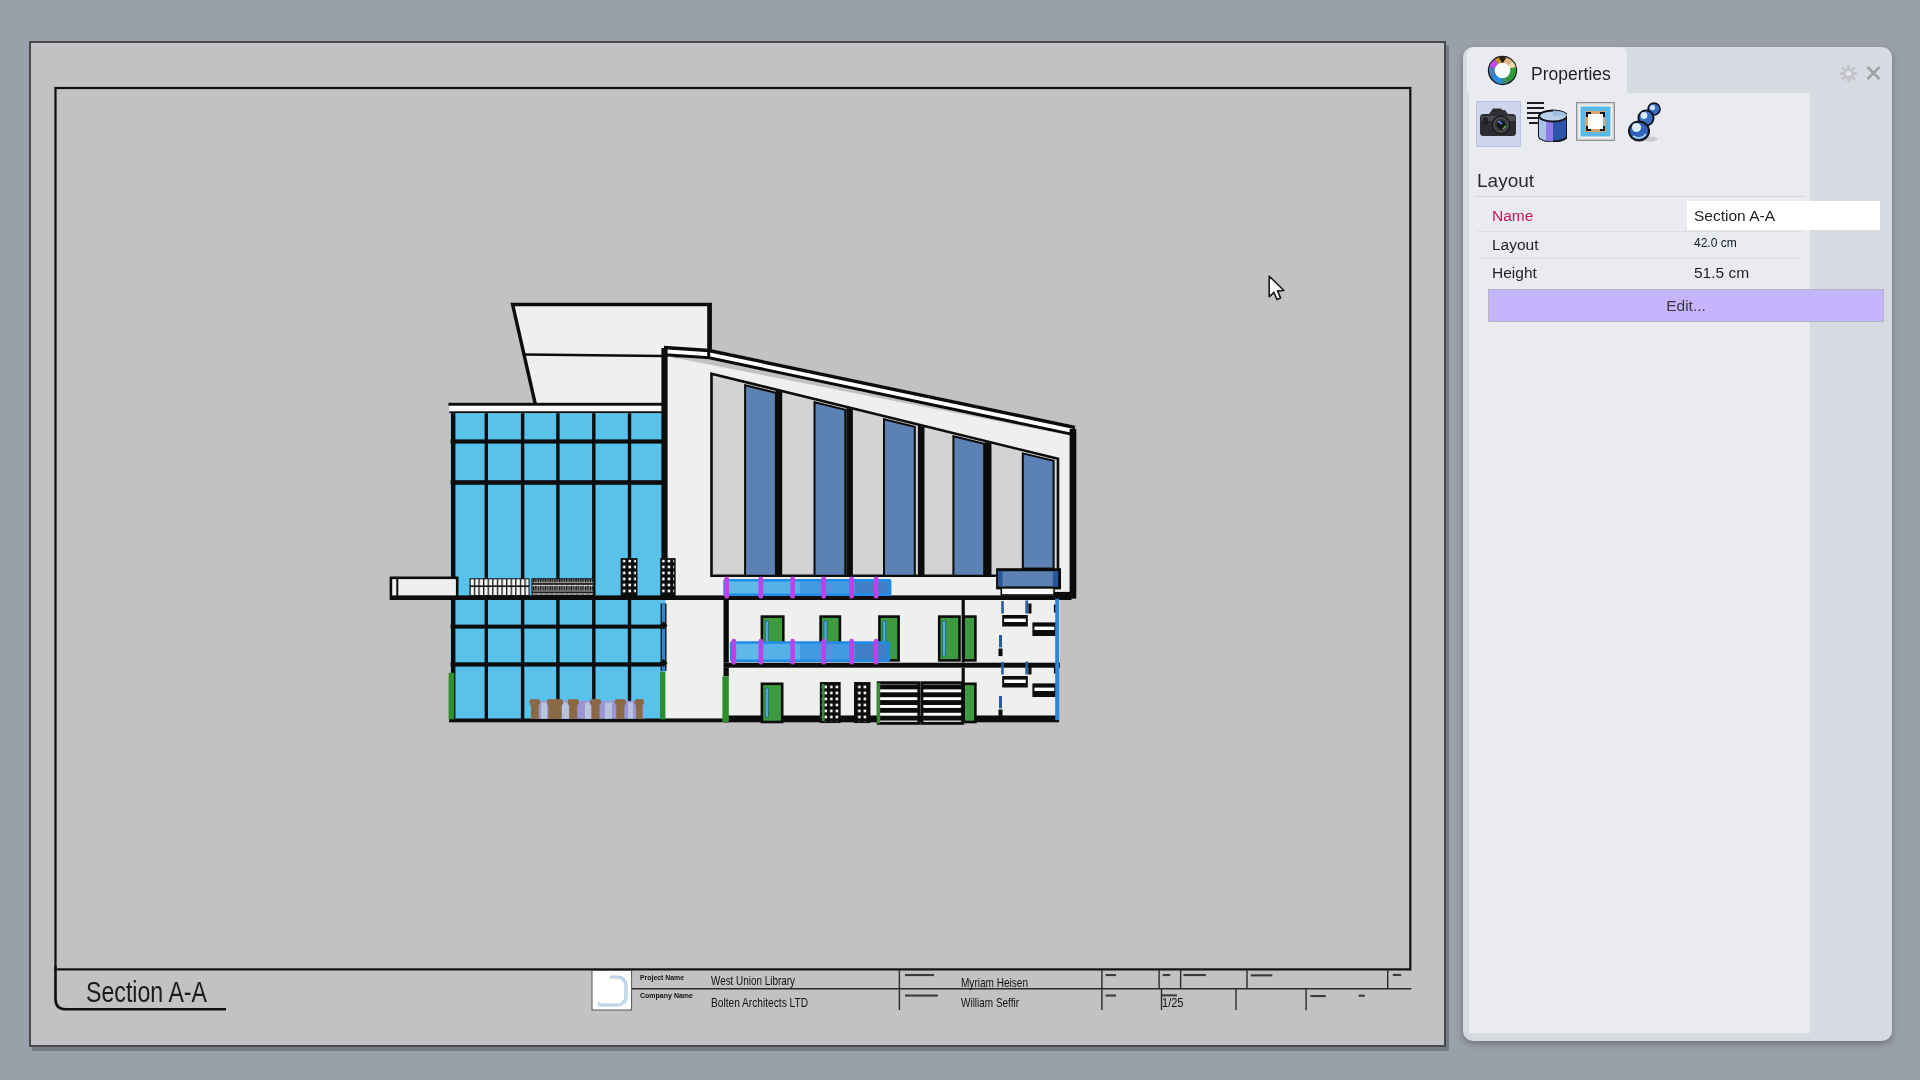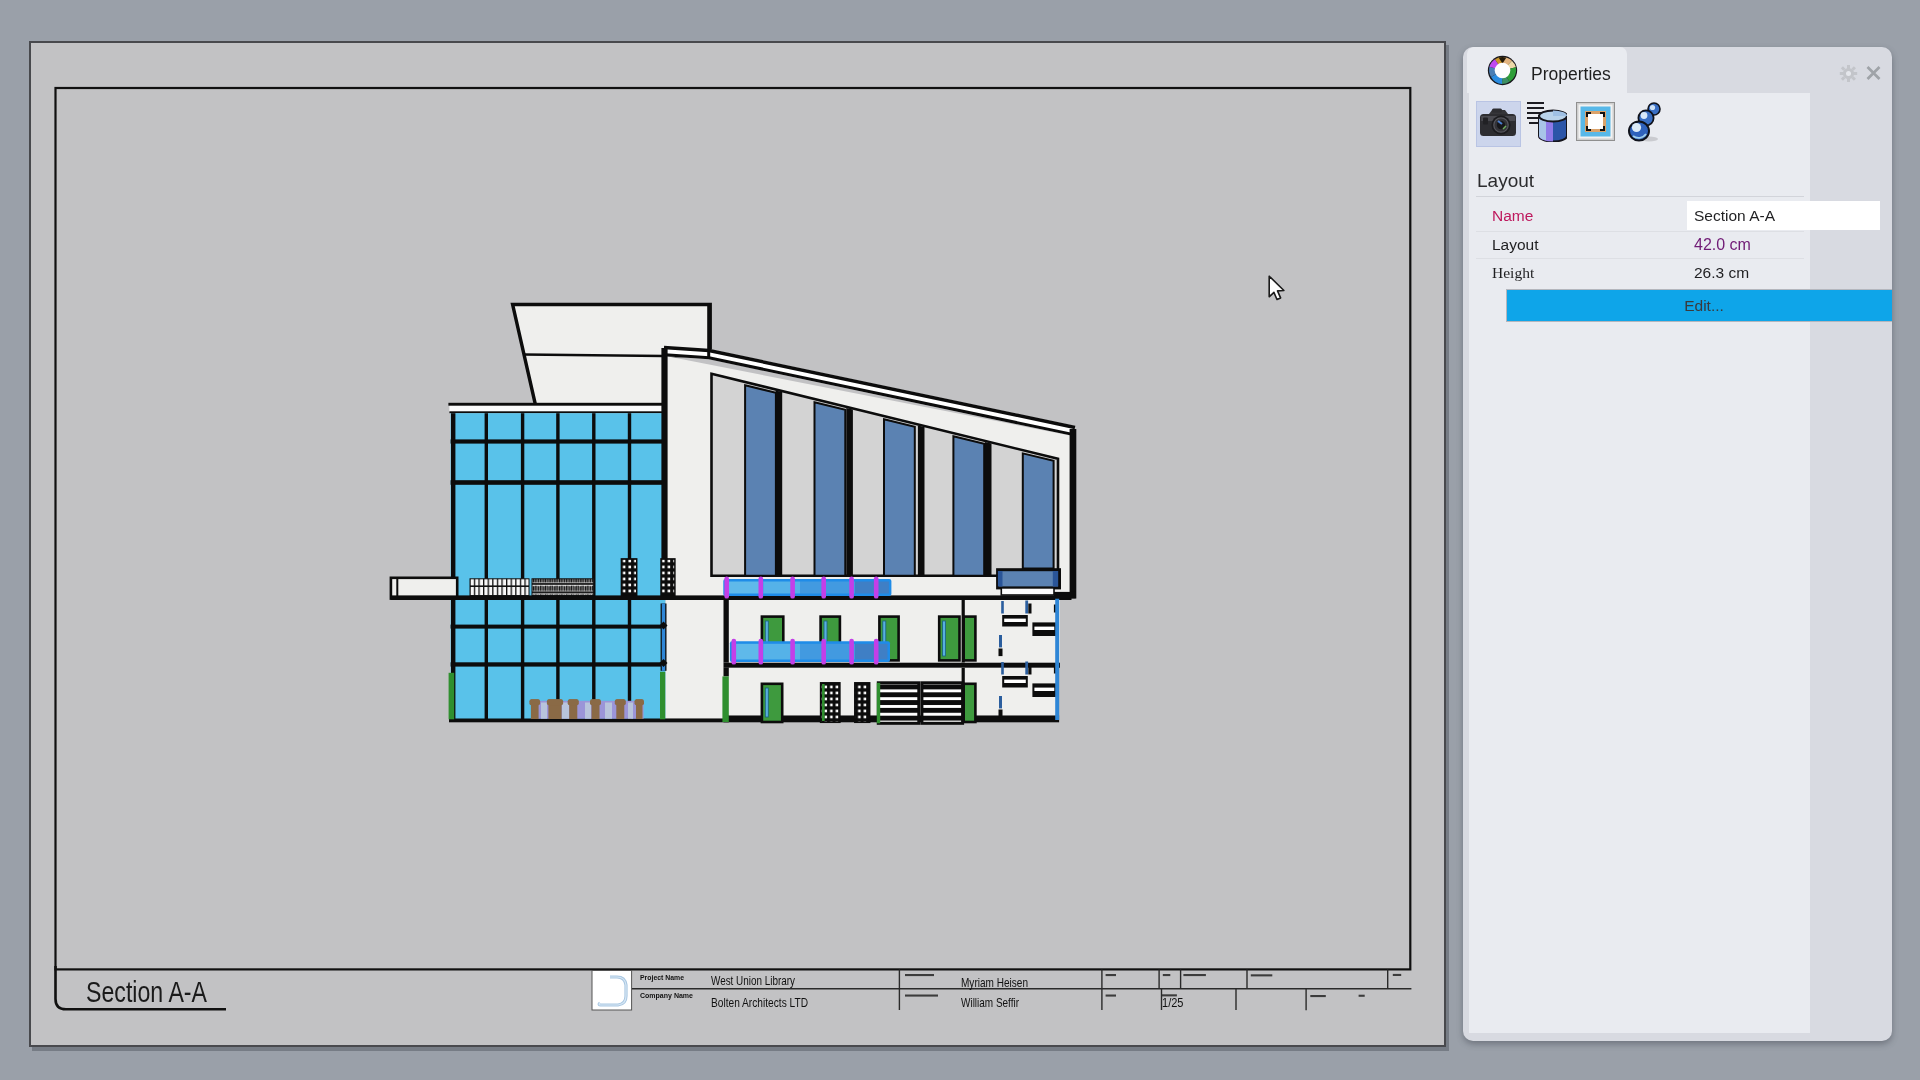--- a/index.html
+++ b/index.html
@@ -1,20 +1,20 @@
 <!DOCTYPE html>
 <html><head><meta charset="utf-8">
 <style>
   html,body{margin:0;padding:0;width:1920px;height:1080px;overflow:hidden;background:#9aa0a9;font-family:"Liberation Sans",sans-serif;}
   #canvas{position:absolute;left:29px;top:41px;width:1413px;height:1002px;background:#c2c2c4;border:2px solid #48494d;box-shadow:3px 4px 0 rgba(90,95,104,.55);}
   #scene{position:absolute;left:0;top:0;}
   #panel{position:absolute;left:1463px;top:47px;width:429px;height:994px;background:#d8dae1;border-radius:10px;box-shadow:0 3px 6px rgba(60,64,75,.45);overflow:hidden;}
   #tab{position:absolute;left:4px;top:0;width:160px;height:46px;background:#e9ebf0;border-radius:7px 7px 0 0;}
   #body{position:absolute;left:6px;top:46px;width:341px;height:940px;background:#e9ebf0;}
-  #editbtn{position:absolute;left:19px;top:196px;width:394px;height:31px;background:#0ea5e9;border:1px solid #b4b6bd;display:flex;align-items:center;justify-content:center;margin-left:18px;}
+  #editbtn{position:absolute;left:19px;top:196px;width:394px;height:31px;background:#c4b5fd;border:1px solid #b4b6bd;display:flex;align-items:center;justify-content:center;}
 </style></head>
 <body>
 <div id="canvas"></div>
 <svg id="scene" width="1920" height="1080" viewBox="0 0 1920 1080">
 <defs>
 <pattern id="shelfL" width="4.6" height="17" patternUnits="userSpaceOnUse">
   <rect width="4.6" height="17" fill="#f7f7f7"></rect>
   <rect x="0" width="1.3" height="17" fill="#111"></rect>
   <rect y="7.4" width="4.6" height="1.6" fill="#111"></rect>
 </pattern>
@@ -304,23 +304,23 @@
     <div style="position:absolute;left:7px;top:102.5px;right:6px;height:1px;background:#d2d4da"></div>
 
     <div style="position:absolute;left:0;top:107px;width:100%;height:31px">
       <span style="position:absolute;left:23px;top:7px;font-family:'Liberation Sans',sans-serif;font-size:15.5px;color:#be185d">Name</span>
       <div style="position:absolute;left:218px;top:1px;width:193px;height:29px;background:#fff"></div>
       <span style="position:absolute;left:225px;top:7px;font-family:'Liberation Sans',sans-serif;font-size:15.5px;color:#1f1f21">Section A-A</span>
     </div>
     <div style="position:absolute;left:7px;top:137.5px;right:6px;height:1px;background:#dddfe4"></div>
     <div style="position:absolute;left:0;top:138px;width:100%;height:27px">
       <span style="position:absolute;left:23px;top:5px;font-family:'Liberation Sans',sans-serif;font-size:15.5px;color:#1f1f21">Layout</span>
-      <span style="position:absolute;left:225px;top:5px;font-family:'Liberation Sans',sans-serif;font-size:16px;color:#701a75">42.0 cm</span>
+      <span style="position:absolute;left:225px;top:5px;font-family:'Liberation Sans',sans-serif;font-size:12px;color:#0f172a">42.0 cm</span>
     </div>
     <div style="position:absolute;left:7px;top:164.5px;right:6px;height:1px;background:#dddfe4"></div>
     <div style="position:absolute;left:0;top:165px;width:100%;height:27px">
-      <span style="position:absolute;left:23px;top:6px;font-family:Liberation Serif, serif;font-size:15.5px;color:#1f1f21">Height</span>
-      <span style="position:absolute;left:225px;top:6px;font-family:'Liberation Sans',sans-serif;font-size:15.5px;color:#1f1f21">26.3 cm</span>
+      <span style="position:absolute;left:23px;top:6px;font-family:Liberation Sans, sans-serif;font-size:15.5px;color:#1f1f21">Height</span>
+      <span style="position:absolute;left:225px;top:6px;font-family:'Liberation Sans',sans-serif;font-size:15.5px;color:#1f1f21">51.5 cm</span>
     </div>
     <div id="editbtn">
         <span style="font-family:'Liberation Sans',sans-serif;font-size:15.5px;color:#3a3a3c">Edit...</span>
       </div>
   </div>
 </div>
 </body></html>

